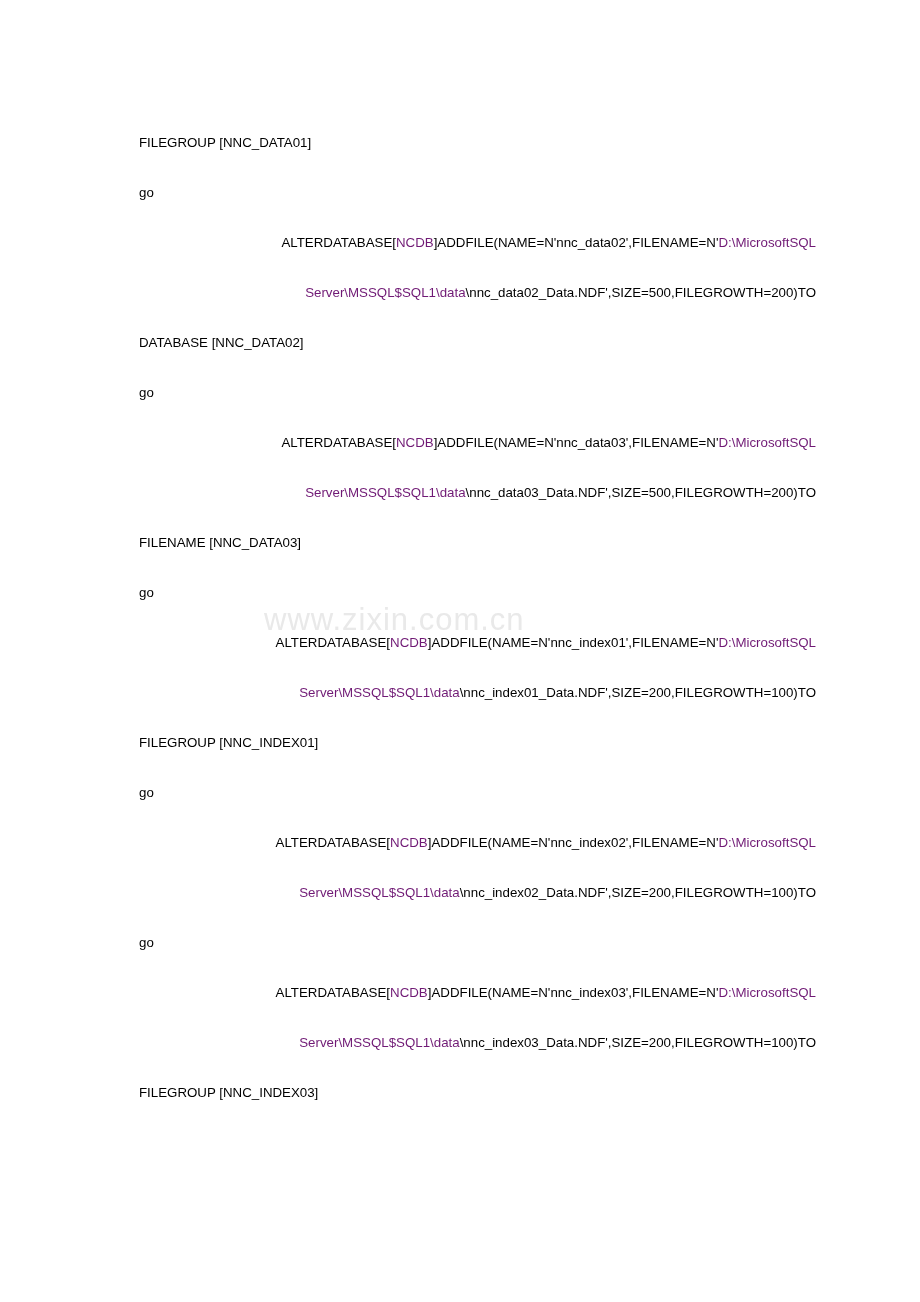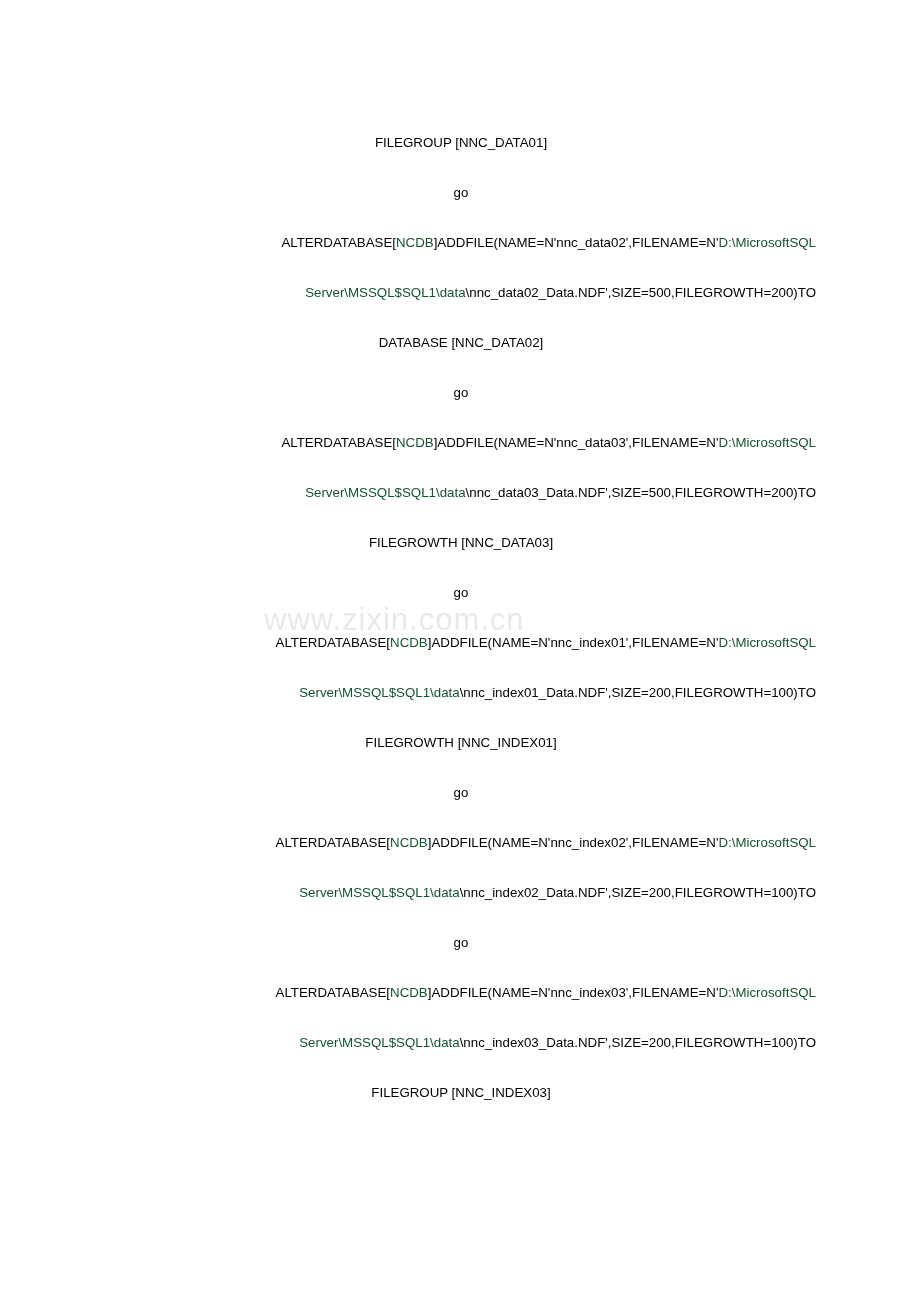--- a/index.html
+++ b/index.html
@@ -44,36 +44,36 @@
   }
   .para {
     font-size: 13.3px;
     line-height: 50px;
     height: 50px;
     color: #000000;
     white-space: nowrap;
     overflow: visible;
   }
   .para.left {
-    text-align: center;
+    text-align: left;
   }
   
   .para.justify {
     display: flex;
     justify-content: flex-end;
     white-space: pre;
     width: 644px;
     margin-left: 33px;
   }
   .w {
     display: inline-block;
     white-space: pre;
   }
   .red {
-    color: #14532d;
+    color: #701a75;
   }
   .blk {
     color: #000000;
   }
 </style>
 </head>
 <body>
 
 <div class="page">
 
@@ -81,25 +81,25 @@
 
   <div class="doc-body">
       <div class="para left">FILEGROUP [NNC_DATA01]</div>
       <div class="para left">go</div>
       <div class="para justify"><span class="w blk">ALTER</span><span class="w blk">DATABASE</span><span class="w blk">[</span><span class="w red">NCDB</span><span class="w blk">]</span><span class="w blk">ADD</span><span class="w blk">FILE(NAME</span><span class="w blk">=</span><span class="w blk">N'nnc_data02',</span><span class="w blk">FILENAME</span><span class="w blk">=</span><span class="w blk">N'</span><span class="w red">D:\Microsoft</span><span class="w red">SQL</span></div>
       <div class="para justify"><span class="w red">Server\MSSQL$SQL1\data</span><span class="w blk">\nnc_data02_Data.NDF'</span><span class="w blk">,</span><span class="w blk">SIZE</span><span class="w blk">=</span><span class="w blk">500,</span><span class="w blk">FILEGROWTH</span><span class="w blk">=</span><span class="w blk">200)</span><span class="w blk">TO</span></div>
       <div class="para left">DATABASE [NNC_DATA02]</div>
       <div class="para left">go</div>
       <div class="para justify"><span class="w blk">ALTER</span><span class="w blk">DATABASE</span><span class="w blk">[</span><span class="w red">NCDB</span><span class="w blk">]</span><span class="w blk">ADD</span><span class="w blk">FILE(NAME</span><span class="w blk">=</span><span class="w blk">N'nnc_data03',</span><span class="w blk">FILENAME</span><span class="w blk">=</span><span class="w blk">N'</span><span class="w red">D:\Microsoft</span><span class="w red">SQL</span></div>
       <div class="para justify"><span class="w red">Server\MSSQL$SQL1\data</span><span class="w blk">\nnc_data03_Data.NDF'</span><span class="w blk">,</span><span class="w blk">SIZE</span><span class="w blk">=</span><span class="w blk">500,</span><span class="w blk">FILEGROWTH</span><span class="w blk">=</span><span class="w blk">200)</span><span class="w blk">TO</span></div>
-      <div class="para left">FILEGROWTH [NNC_DATA03]</div>
+      <div class="para left">FILENAME [NNC_DATA03]</div>
       <div class="para left">go</div>
       <div class="para justify"><span class="w blk">ALTER</span><span class="w blk">DATABASE</span><span class="w blk">[</span><span class="w red">NCDB</span><span class="w blk">]</span><span class="w blk">ADD</span><span class="w blk">FILE(NAME</span><span class="w blk">=</span><span class="w blk">N'nnc_index01',</span><span class="w blk">FILENAME</span><span class="w blk">=</span><span class="w blk">N'</span><span class="w red">D:\Microsoft</span><span class="w red">SQL</span></div>
       <div class="para justify"><span class="w red">Server\MSSQL$SQL1\data</span><span class="w blk">\nnc_index01_Data.NDF'</span><span class="w blk">,</span><span class="w blk">SIZE</span><span class="w blk">=</span><span class="w blk">200,</span><span class="w blk">FILEGROWTH</span><span class="w blk">=</span><span class="w blk">100)</span><span class="w blk">TO</span></div>
-      <div class="para left">FILEGROWTH [NNC_INDEX01]</div>
+      <div class="para left">FILEGROUP [NNC_INDEX01]</div>
       <div class="para left">go</div>
       <div class="para justify"><span class="w blk">ALTER</span><span class="w blk">DATABASE</span><span class="w blk">[</span><span class="w red">NCDB</span><span class="w blk">]</span><span class="w blk">ADD</span><span class="w blk">FILE(NAME</span><span class="w blk">=</span><span class="w blk">N'nnc_index02',</span><span class="w blk">FILENAME</span><span class="w blk">=</span><span class="w blk">N'</span><span class="w red">D:\Microsoft</span><span class="w red">SQL</span></div>
       <div class="para justify"><span class="w red">Server\MSSQL$SQL1\data</span><span class="w blk">\nnc_index02_Data.NDF'</span><span class="w blk">,</span><span class="w blk">SIZE</span><span class="w blk">=</span><span class="w blk">200,</span><span class="w blk">FILEGROWTH</span><span class="w blk">=</span><span class="w blk">100)</span><span class="w blk">TO</span></div>
       <div class="para left">go</div>
       <div class="para justify"><span class="w blk">ALTER</span><span class="w blk">DATABASE</span><span class="w blk">[</span><span class="w red">NCDB</span><span class="w blk">]</span><span class="w blk">ADD</span><span class="w blk">FILE(NAME</span><span class="w blk">=</span><span class="w blk">N'nnc_index03',</span><span class="w blk">FILENAME</span><span class="w blk">=</span><span class="w blk">N'</span><span class="w red">D:\Microsoft</span><span class="w red">SQL</span></div>
       <div class="para justify"><span class="w red">Server\MSSQL$SQL1\data</span><span class="w blk">\nnc_index03_Data.NDF'</span><span class="w blk">,</span><span class="w blk">SIZE</span><span class="w blk">=</span><span class="w blk">200,</span><span class="w blk">FILEGROWTH</span><span class="w blk">=</span><span class="w blk">100)</span><span class="w blk">TO</span></div>
       <div class="para left">FILEGROUP [NNC_INDEX03]</div>
     </div>
 
 </div>

